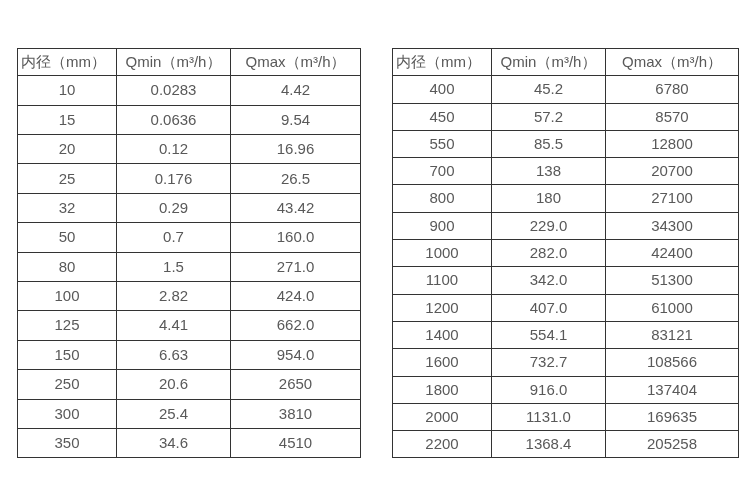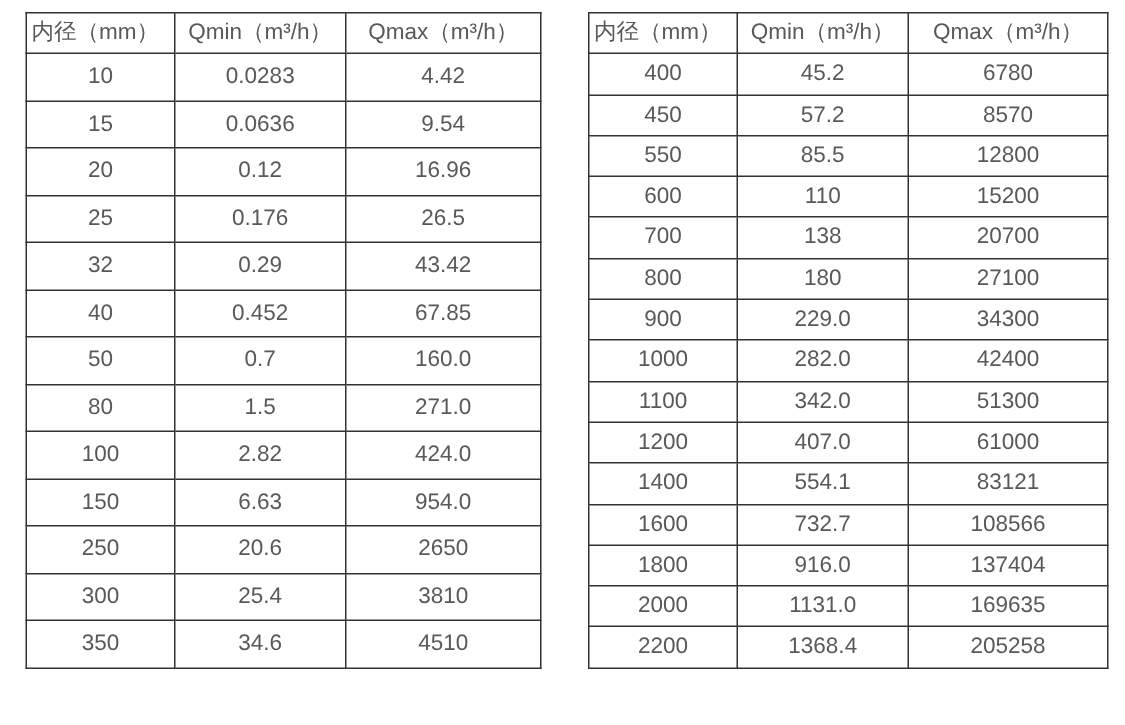--- a/index.html
+++ b/index.html
@@ -10,20 +10,21 @@
     overflow:hidden;
   }
   .page{
     display:flex;
     padding:8px 0 0 17px;
     gap:31px;
   }
   table.spec-table{
     border-collapse:collapse;
     table-layout:fixed;
+    margin-top:40px;
   }
   table.t1{width:343px;}
   table.t2{width:346px;}
   .spec-table th,
   .spec-table td{
     border:1px solid #333333;
     color:#595959;
     font-size:15px;
     font-weight:normal;
     height:26.3px;
@@ -76,38 +77,38 @@
           <td>25</td>
           <td>0.176</td>
           <td>26.5</td>
         </tr>
         <tr>
           <td>32</td>
           <td>0.29</td>
           <td>43.42</td>
         </tr>
         <tr>
-          <td>40</td>
-          <td>0.452</td>
-          <td>67.85</td>
-        </tr>
-        <tr>
           <td>50</td>
           <td>0.7</td>
           <td>160.0</td>
         </tr>
         <tr>
           <td>80</td>
           <td>1.5</td>
           <td>271.0</td>
         </tr>
         <tr>
           <td>100</td>
           <td>2.82</td>
           <td>424.0</td>
+        </tr>
+        <tr>
+          <td>125</td>
+          <td>4.41</td>
+          <td>662.0</td>
         </tr>
         <tr>
           <td>150</td>
           <td>6.63</td>
           <td>954.0</td>
         </tr>
         <tr>
           <td>250</td>
           <td>20.6</td>
           <td>2650</td>
@@ -148,25 +149,20 @@
           <td>450</td>
           <td>57.2</td>
           <td>8570</td>
         </tr>
         <tr>
           <td>550</td>
           <td>85.5</td>
           <td>12800</td>
         </tr>
         <tr>
-          <td>600</td>
-          <td>110</td>
-          <td>15200</td>
-        </tr>
-        <tr>
           <td>700</td>
           <td>138</td>
           <td>20700</td>
         </tr>
         <tr>
           <td>800</td>
           <td>180</td>
           <td>27100</td>
         </tr>
         <tr>

